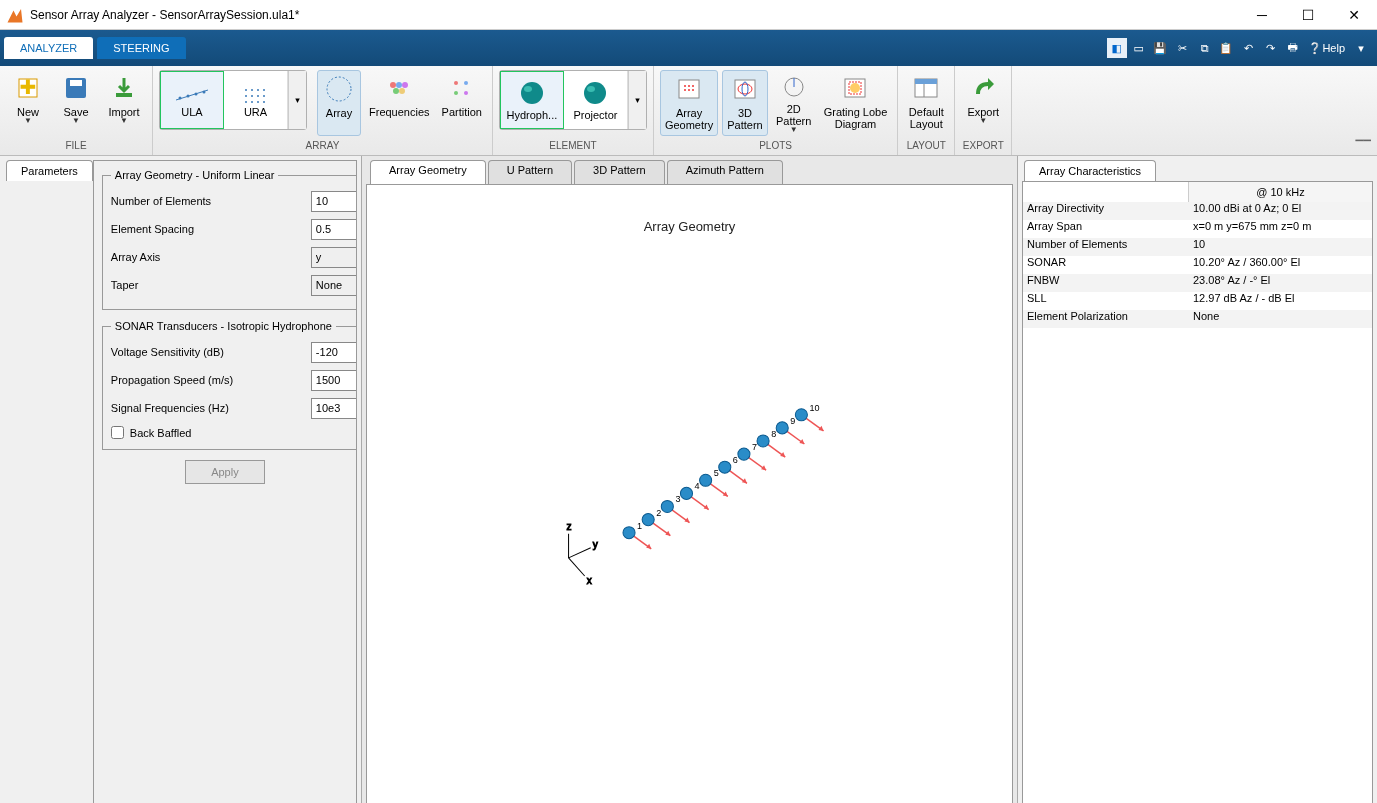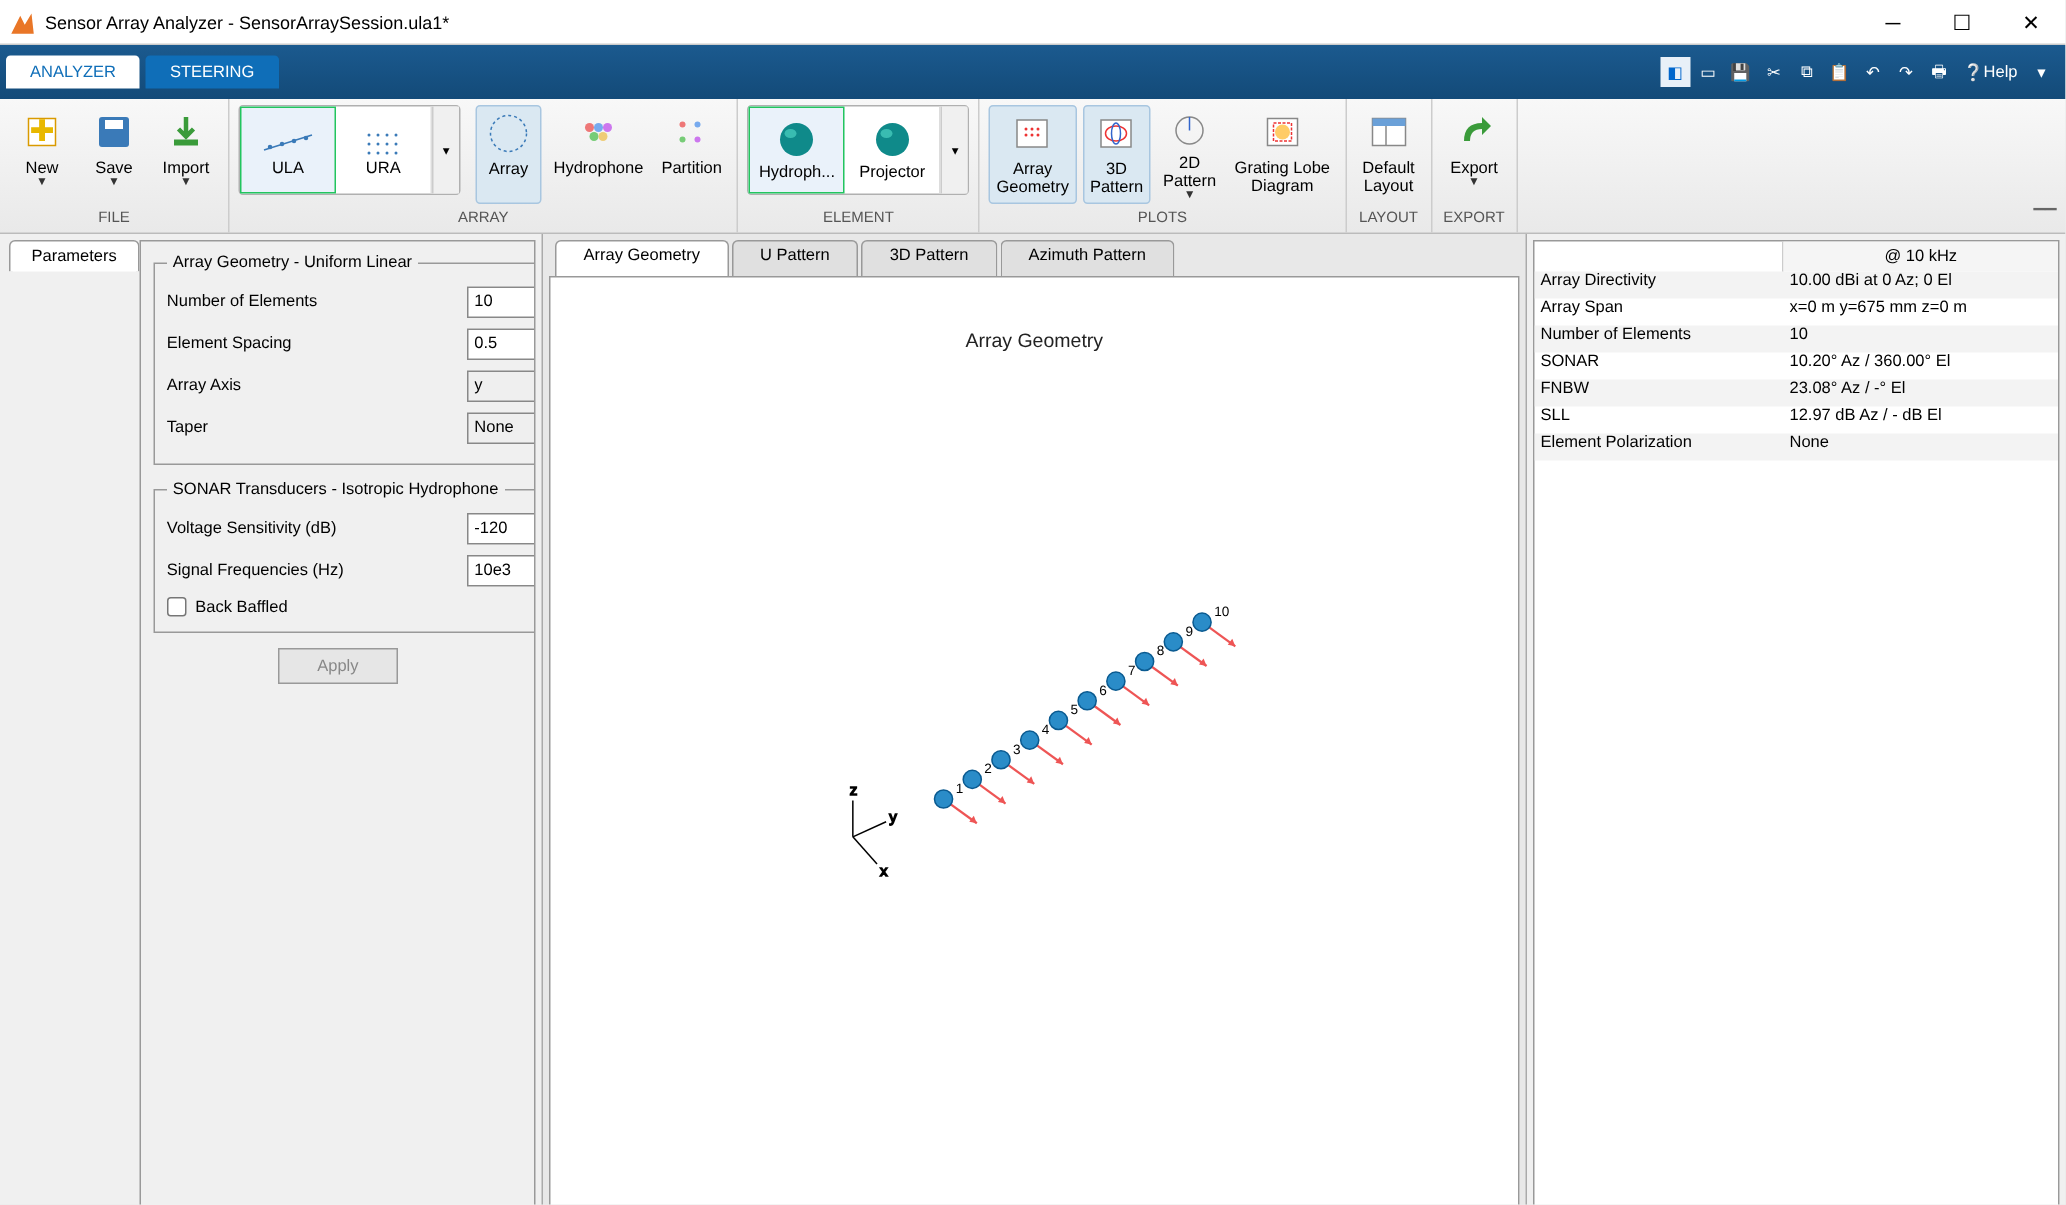--- a/index.html
+++ b/index.html
@@ -191,21 +191,21 @@
             <svg width="28" height="26">
               <g>
                 <circle cx="8" cy="10" r="3" fill="#e77"></circle>
                 <circle cx="14" cy="10" r="3" fill="#7ae"></circle>
                 <circle cx="20" cy="10" r="3" fill="#c7e"></circle>
                 <circle cx="11" cy="16" r="3" fill="#7c7"></circle>
                 <circle cx="17" cy="16" r="3" fill="#ec7"></circle>
               </g>
             </svg>
           </div>
-        <div class="lbl">Hydrophone</div>
+        <div class="lbl">Frequencies</div>
       </div>
       <div class="rbtn">
         <div class="icon">
             <svg width="28" height="26">
               <g>
                 <circle cx="8" cy="8" r="2" fill="#e77"></circle>
                 <circle cx="18" cy="8" r="2" fill="#7ae"></circle>
                 <circle cx="8" cy="18" r="2" fill="#7c7"></circle>
                 <circle cx="18" cy="18" r="2" fill="#c7e"></circle>
               </g>
@@ -357,20 +357,24 @@
           <select style="width:74px"><option>None</option></select>
           </div>
       </fieldset>
       <fieldset>
         <legend>SONAR Transducers - Isotropic Hydrophone</legend>
         <div class="frow">
             <label>Voltage Sensitivity (dB)</label>
           <input type="text" class="wide" value="-120" style="">
           </div>
         <div class="frow">
+            <label>Propagation Speed (m/s)</label>
+          <input type="text" class="wide" value="1500" style="">
+          </div>
+        <div class="frow">
             <label>Signal Frequencies (Hz)</label>
           <input type="text" class="wide" value="10e3" style="">
           </div>
         <div class="cbx">
             <input type="checkbox" style="">
           <span>Back Baffled</span>
           </div>
       </fieldset>
       <div class="apply-row"><button class="apply-btn" disabled="">Apply</button></div>
     </div>
@@ -455,20 +459,21 @@
               <polygon points="453,244 448,243 451,239" fill="#e55"></polygon>
               <circle cx="431" cy="228" r="6" fill="#2a8cc8" stroke="#0a5a90"></circle>
               <text x="439" y="224" font-size="9">10</text>
             </g>
           </g>
       </svg>
     </div>
   </div>
 
   <div class="right-panel">
+    <div><span class="panel-tab">Array Characteristics</span></div>
     <div class="rbody">
       <div class="char-header">
         <div class="c1"></div>
           <div class="c2">@ 10 kHz</div>
       </div>
       <div id="char-rows">
           <div class="char-row">
             <div class="c1">Array Directivity</div>
             <div class="c2">10.00 dBi at 0 Az; 0 El</div>
           </div>

